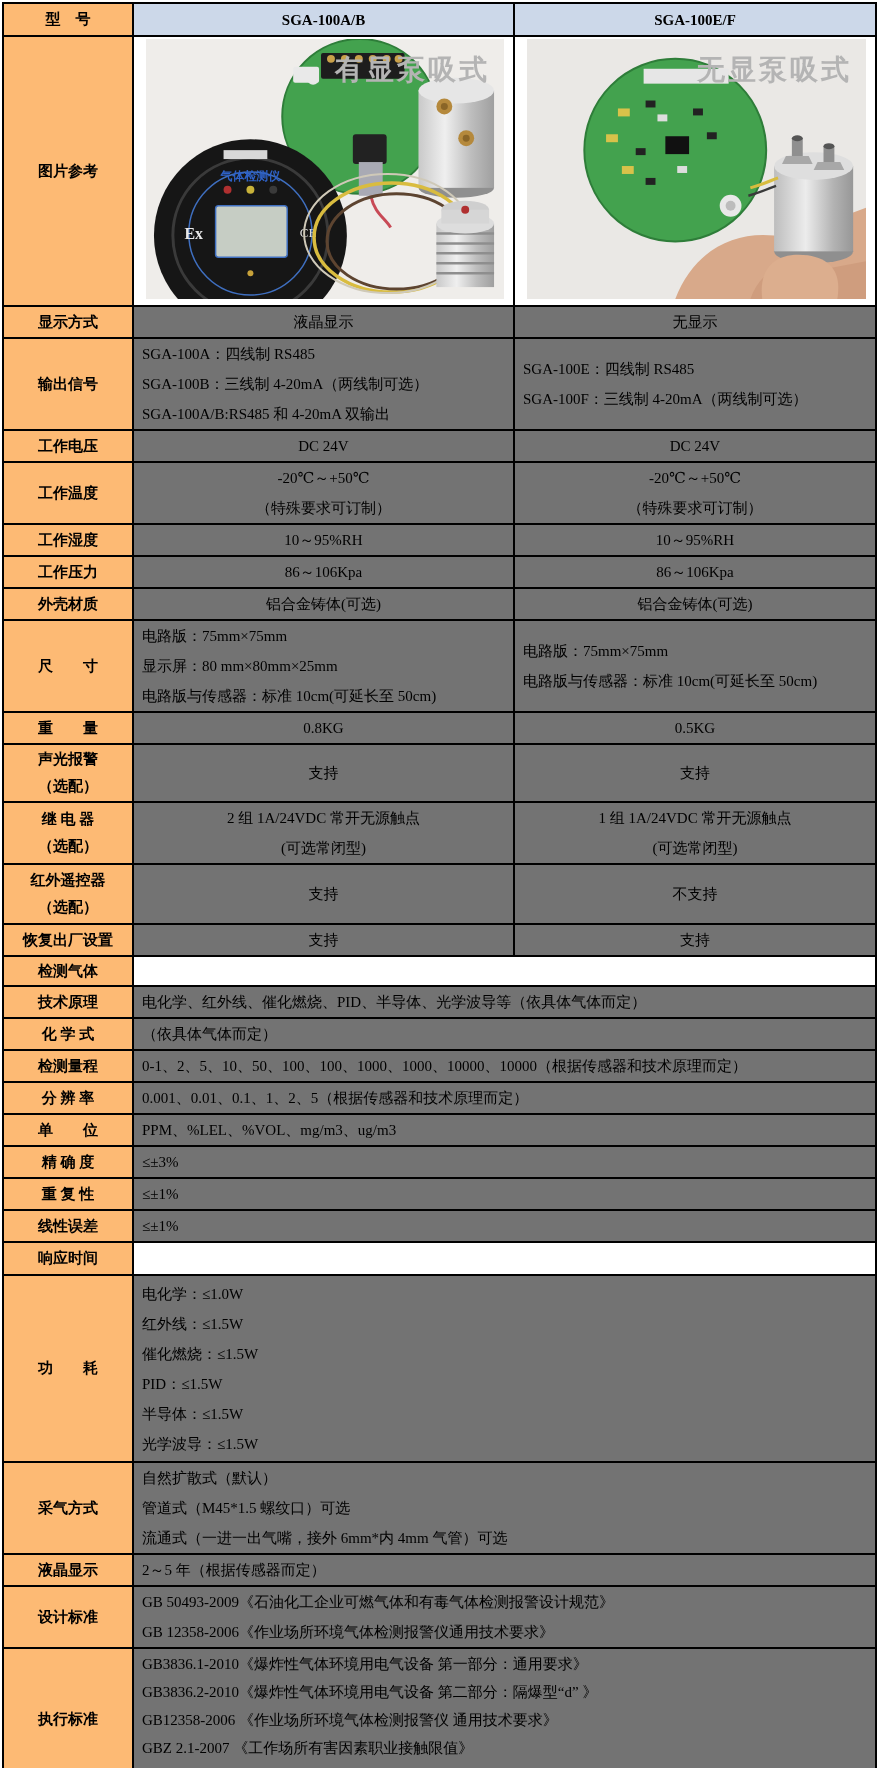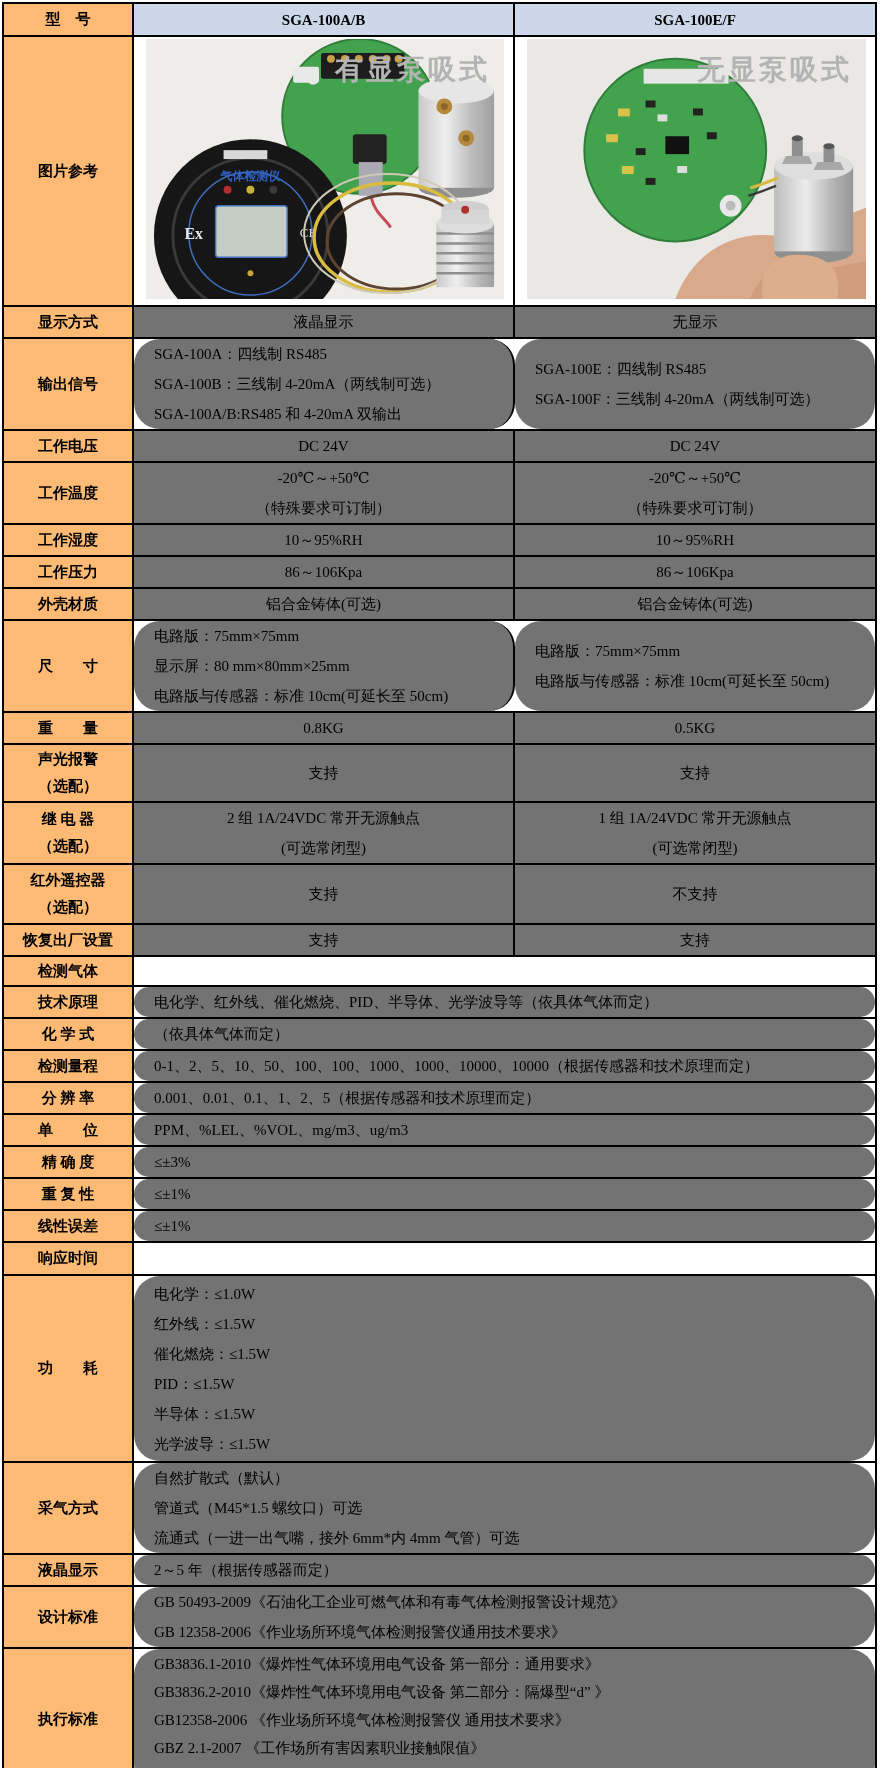--- a/index.html
+++ b/index.html
@@ -22,21 +22,21 @@
     white-space: pre-line; line-height: 27px;
   }
   .val {
     font-size: 15px; white-space: pre-line; line-height: 30px;
     display: flex; flex-direction: column; justify-content: center;
     background: #737373; padding: 0 6px;
   }
   .c1 { width: 381px; flex: 0 0 381px; border-right: 2px solid #000; }
   .c2 { flex: 1; }
   .center { align-items: center; text-align: center; }
-  .left  { align-items: flex-start; text-align: left; padding-left: 20px; border-radius: 26px; }
+  .left  { align-items: flex-start; text-align: left; padding-left: 8px; }
   .tight { line-height: 28px; }
   
   .hrow .val { background: #ccd8e9; font-weight: bold; }
   
   .pcell { background: #fff; position: relative; padding: 0; display: block; }
   .photo { position: absolute; left: 12px; right: 9px; top: 2px; bottom: 6px; background: #a21caf; }
   .wm {
     position: absolute; top: 12px; right: 14px; z-index: 5;
     font-size: 28px; color: #b4b4b4; letter-spacing: 3px;
     font-family: "Liberation Sans", sans-serif; font-weight: bold;

